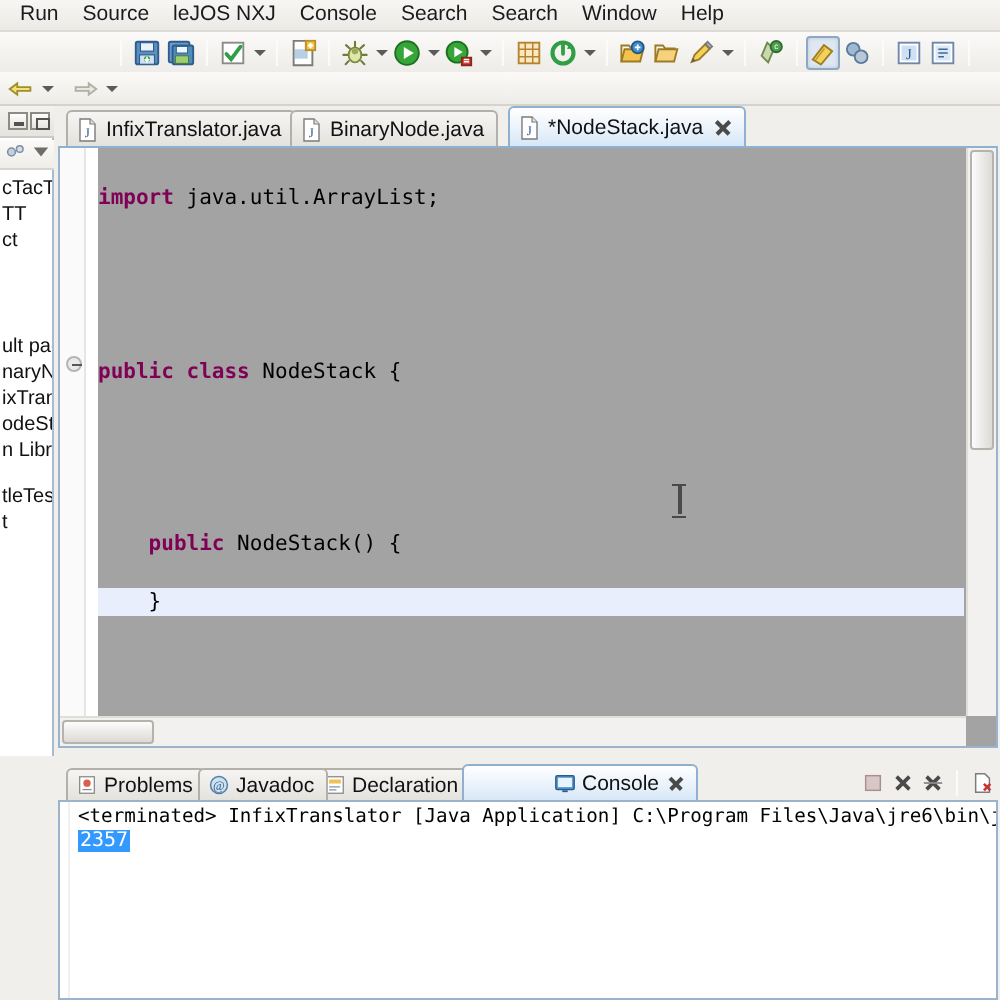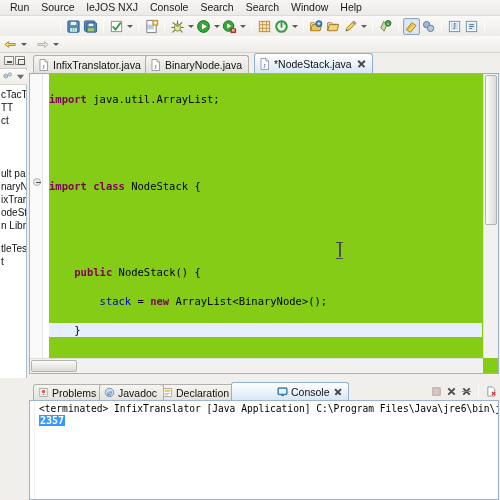--- a/index.html
+++ b/index.html
@@ -115,21 +115,21 @@
   }
   .tab-close::before, .tab-close::after {
     content:""; position:absolute; left:0; top:4px; width:9px; height:1.5px;
     background:#4a4a4a;
   }
   .tab-close::before { transform:rotate(45deg); }
   .tab-close::after  { transform:rotate(-45deg); }
 
   .editor-body {
     position:absolute; left:2px; top:20px; right:1px; bottom:4px;
-    background:#84cc16; border:1px solid #9cb4cb; border-top:1px solid #8fb0ce;
+    background:#a3a3a3; border:1px solid #9cb4cb; border-top:1px solid #8fb0ce;
   }
   .gutter-fold {
     position:absolute; left:0; top:0; width:13px; bottom:0;
     background:#fafafa; border-right:1px solid #e6e6e6;
   }
   .overview-left {
     position:absolute; left:13px; top:0; width:6px; bottom:0; background:#fff;
   }
   .fold-marker {
     position:absolute; left:3px; width:8px; height:8px; border-radius:50%;
@@ -207,21 +207,21 @@
   .console-body {
     position:absolute; left:2px; top:18px; right:1px; bottom:0;
     background:#fff; border:1px solid #9cb4cb;
     padding:2px 3px; overflow:hidden;
   }
   .console-line {
     font-family:"DejaVu Sans Mono", monospace; font-size:9.6px; line-height:12px;
     color:#000; white-space:pre;
   }
   .console-line.out { font-size:10px; }
-  .hl-sel { background:#3399ff; color:#fff; padding:0 1px;font-weight:bold; }
+  .hl-sel { background:#3399ff; color:#fff; padding:0 1px; }
   .console-rail {
     position:absolute; left:0; top:0; width:5px; bottom:0; background:#fff;
     border-right:1px solid #f0f0f0;
   }
 </style>
 </head>
 <body>
 
 <div id="app">
 
@@ -484,25 +484,24 @@
     <div class="editor-body">
       <div class="gutter-fold">
         <div class="fold-marker" style="top:104px;"></div>
       </div>
       <div class="overview-left"></div>
 
       <div class="code">
 <div class="ln"><span class="kw">import</span> java.util.ArrayList;</div>
 <div class="ln"> </div>
 <div class="ln"> </div>
-<div class="ln"><span class="kw">import class</span> NodeStack {</div>
+<div class="ln"><span class="kw">public class</span> NodeStack {</div>
 <div class="ln"> </div>
 <div class="ln"> </div>
 <div class="ln">    <span class="kw">public</span> NodeStack() {</div>
-<div class="ln">        <span class="fld">stack</span> = <span class="kw">new</span> ArrayList&lt;BinaryNode&gt;();</div>
 <div class="ln hl">    }</div>
 
 
 
       </div>
 
       <div class="scrollbar-v">
         <div class="sb-thumb"></div>
       </div>
       <div class="scrollbar-h">

